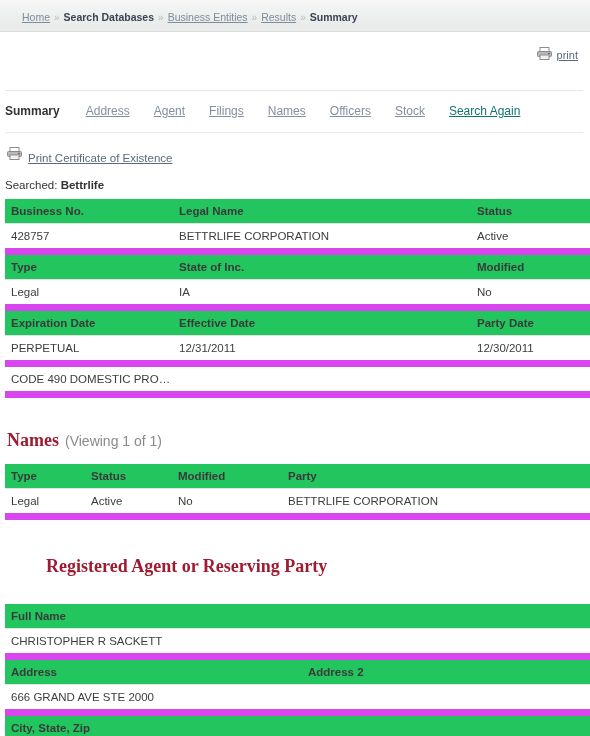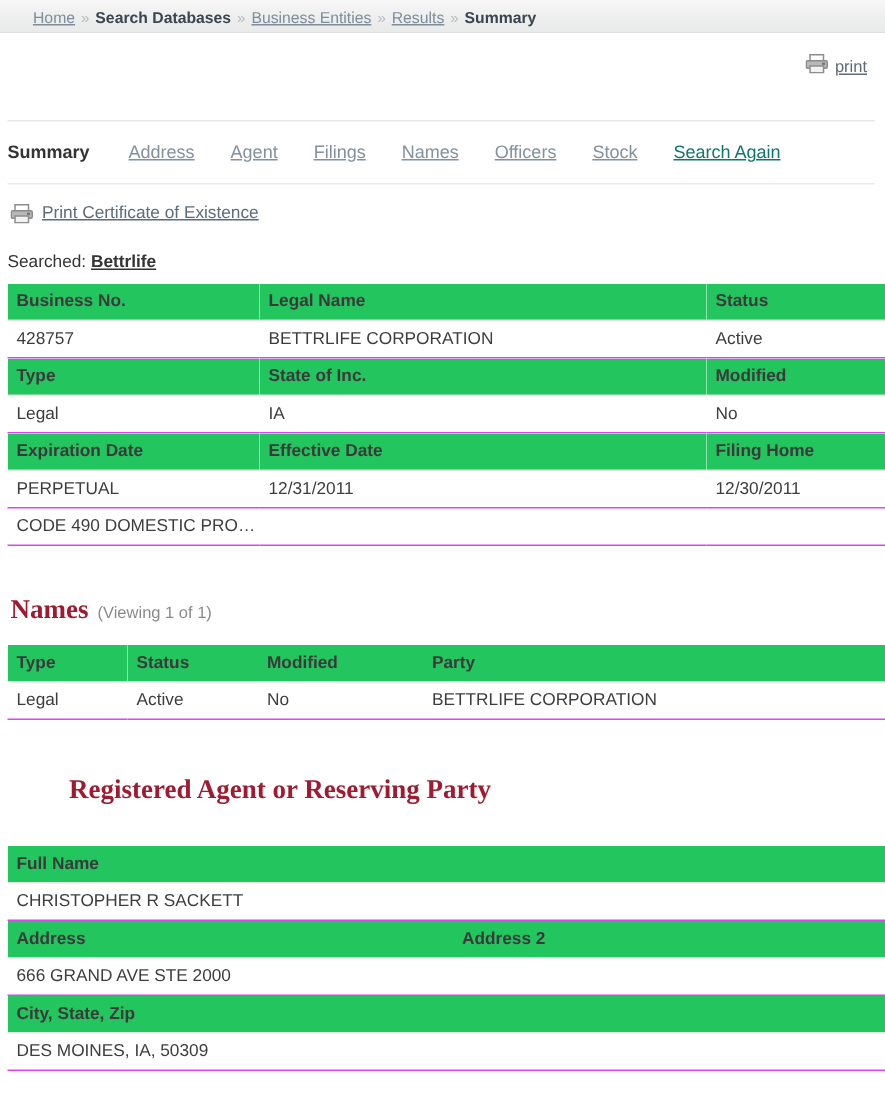--- a/index.html
+++ b/index.html
@@ -12,21 +12,21 @@
     width: 590px;
     height: 736px;
     overflow: hidden;
     font-family: "Liberation Sans", sans-serif;
     color: #333333;
     -webkit-font-smoothing: antialiased;
   }
 
   
   .breadcrumb-bar {
-    height: 22px;
+    height: 32px;
     background: linear-gradient(to bottom, #f7f7f7 0%, #eceded 60%, #e9eaea 100%);
     border-bottom: 1px solid #dcdddd;
     display: flex;
     align-items: center;
     padding: 3px 0 0 22px;
     box-sizing: border-box;
     font-size: 10.5px;
     white-space: nowrap;
   }
   .bc-item { color: #8d99a6; }
@@ -107,56 +107,56 @@
   .rule2 {
     height: 1px;
     background: #e9eaeb;
     margin: 14px 5px 0 0;
     border: 0;
   }
 
   
   .cert-row {
     display: flex;
-    align-items: flex-start;
+    align-items: flex-end;
     gap: 6px;
     padding: 13px 0 0 2px;
   }
   .cert-link {
     font-size: 11.5px;
     color: #5b6b7c;
     text-decoration: underline;
   }
 
   .searched-row {
     padding: 15px 0 0 0;
     font-size: 11.5px;
     color: #333333;
   }
-  .searched-row .val { font-weight: bold; text-decoration: underline; }
+  .searched-row .val { font-weight: bold; }
 
   
   .printer-icon { display: inline-block; }
 
   
   table.dt {
     width: 585px;
     border-collapse: collapse;
     table-layout: fixed;
     font-size: 11.5px;
   }
   table.dt tr.hdr { background: #22c55e; }
   table.dt tr.hdr td {
     font-weight: bold;
     color: #3a3a3a;
     border-bottom: 1px solid #e2e2e2;
   }
   table.dt td {
     padding: 6px 0 6px 6px;
-    border-bottom: 1px solid #d946ef;
+    border-bottom: 7px solid #d946ef;
     vertical-align: middle;
     overflow: hidden;
     text-overflow: ellipsis;
     white-space: nowrap;
   }
   table.dt tr.data td {
     color: #3d3d3d;
     background: #ffffff;
   }
 
@@ -168,21 +168,21 @@
     color: #9e1b32;
     font-size: 18px;
     font-weight: bold;
     margin: 0;
     display: flex;
     align-items: baseline;
     gap: 6px;
   }
   .section-head .count {
     font-family: "Liberation Sans", sans-serif;
-    font-size: 11px;
+    font-size: 14px;
     font-weight: normal;
     color: #8a8a8a;
   }
   .sec-names { padding: 32px 0 0 2px; }
   .sec-agent { padding: 36px 0 0 2px; margin-left: 39px; }
   .tbl-names { margin-top: 13px; }
   .tbl-agent { margin-top: 27px; }
 </style>
 </head>
 <body>
@@ -271,21 +271,21 @@
           <td>Modified</td>
         </tr>
         <tr class="data">
           <td>Legal</td>
           <td>IA</td>
           <td>No</td>
         </tr>
         <tr class="hdr">
           <td>Expiration Date</td>
           <td>Effective Date</td>
-          <td>Filing Home</td>
+          <td>Party Date</td>
         </tr>
         <tr class="data">
           <td>PERPETUAL</td>
           <td>12/31/2011</td>
           <td>12/30/2011</td>
         </tr>
         <tr class="data">
           <td>CODE 490 DOMESTIC PROFIT</td>
           <td></td>
           <td></td>

